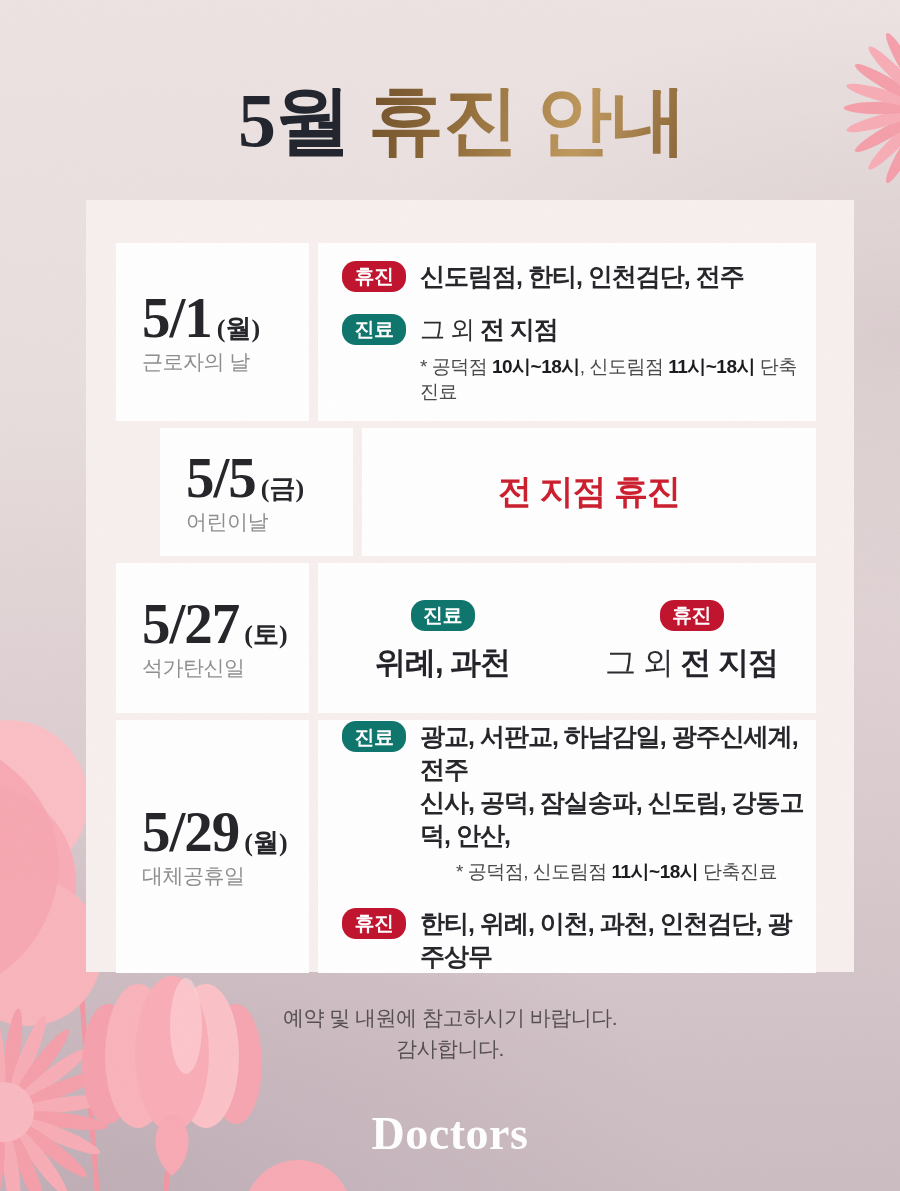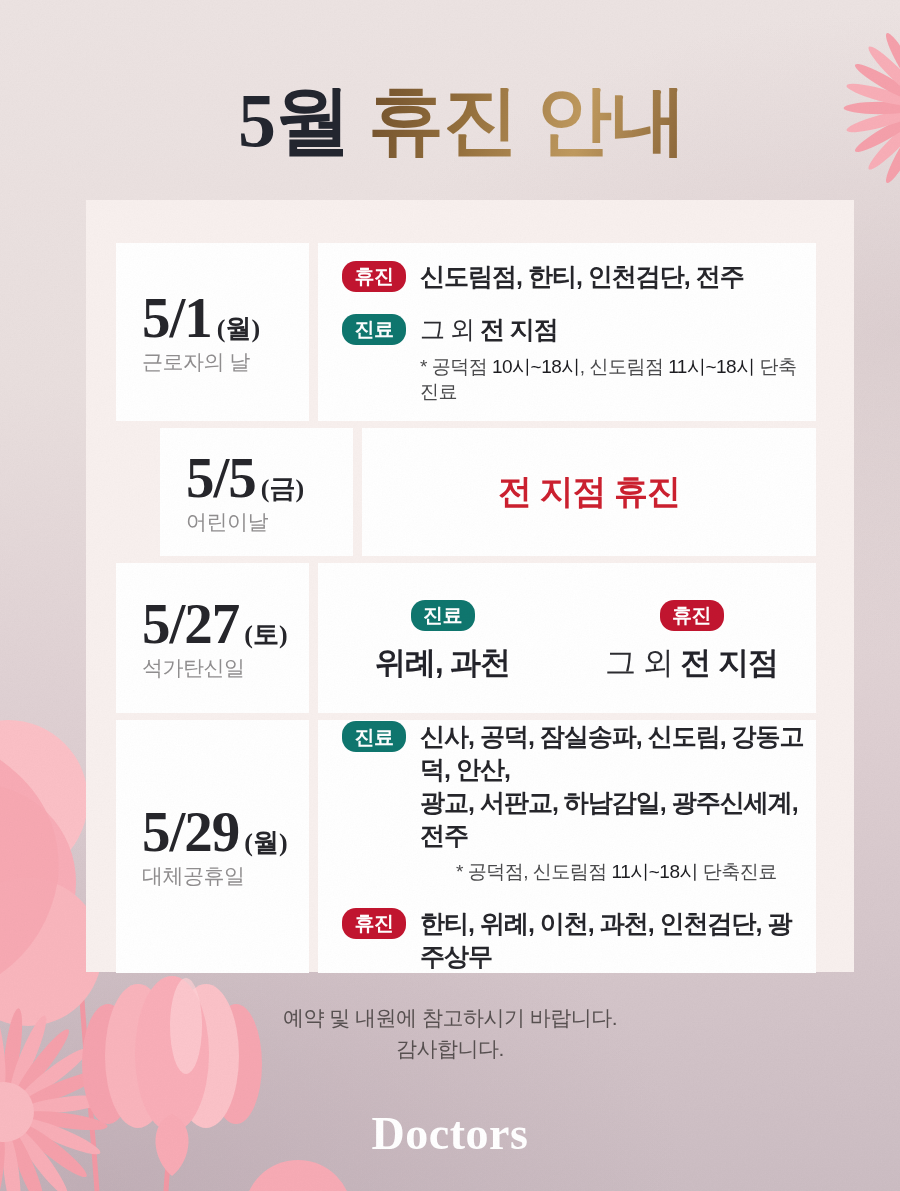--- a/index.html
+++ b/index.html
@@ -58,21 +58,21 @@
     display:inline-flex;justify-content:center;align-items:center;
     min-width:64px;height:31px;box-sizing:border-box;border-radius:14px;
     color:#fff;font-size:20px;font-weight:700;letter-spacing:-0.5px;line-height:1;
     justify-self:start;margin-top:1px;
   }
   .badge-closed{background:#c2152f;}
   .badge-open{background:#0f766e;}
   .branches{font-size:25px;font-weight:700;color:#26262b;letter-spacing:-1px;line-height:33px;}
   .light{font-weight:400;color:#2c2c31;}
   .note{font-size:19px;color:#4a4a4c;letter-spacing:-0.5px;line-height:1.3;grid-column:2;}
-  .note .nb{font-weight:400;color:#1c1c20;}
+  .note .nb{font-weight:700;color:#1c1c20;}
   .gap-20{margin-top:20px;}
   .gap-22{margin-top:22px;}
   .note-row1{margin-top:9px;}
   .note-row4{margin-top:8px;margin-left:36px;}
 
   .all-closed{
     display:flex;align-items:center;justify-content:center;
     font-size:34px;font-weight:700;color:#cc202f;letter-spacing:-1px;
   }
 
@@ -221,22 +221,22 @@
 
   <section class="row row-4">
     <div class="cell date-cell">
       <div class="date-line"><span class="date-value">5/29</span><span class="date-day">(월)</span></div>
       <div class="date-label">대체공휴일</div>
     </div>
     <div class="cell content-cell pad-left">
       <div class="entry">
         <span class="badge badge-open">진료</span>
         <div class="branches">
+          <div>광교, 서판교, 하남감일, 광주신세계, 전주</div>
           <div>신사, 공덕, 잠실송파, 신도림, 강동고덕, 안산,</div>
-          <div>광교, 서판교, 하남감일, 광주신세계, 전주</div>
         </div>
         <div class="note note-row4"><span>* 공덕점, 신도림점 </span><span class="nb">11시~18시</span><span> 단축진료</span></div>
       </div>
       <div class="entry gap-22">
         <span class="badge badge-closed">휴진</span>
         <div class="branches">한티, 위례, 이천, 과천, 인천검단, 광주상무</div>
       </div>
     </div>
   </section>
 </div>

